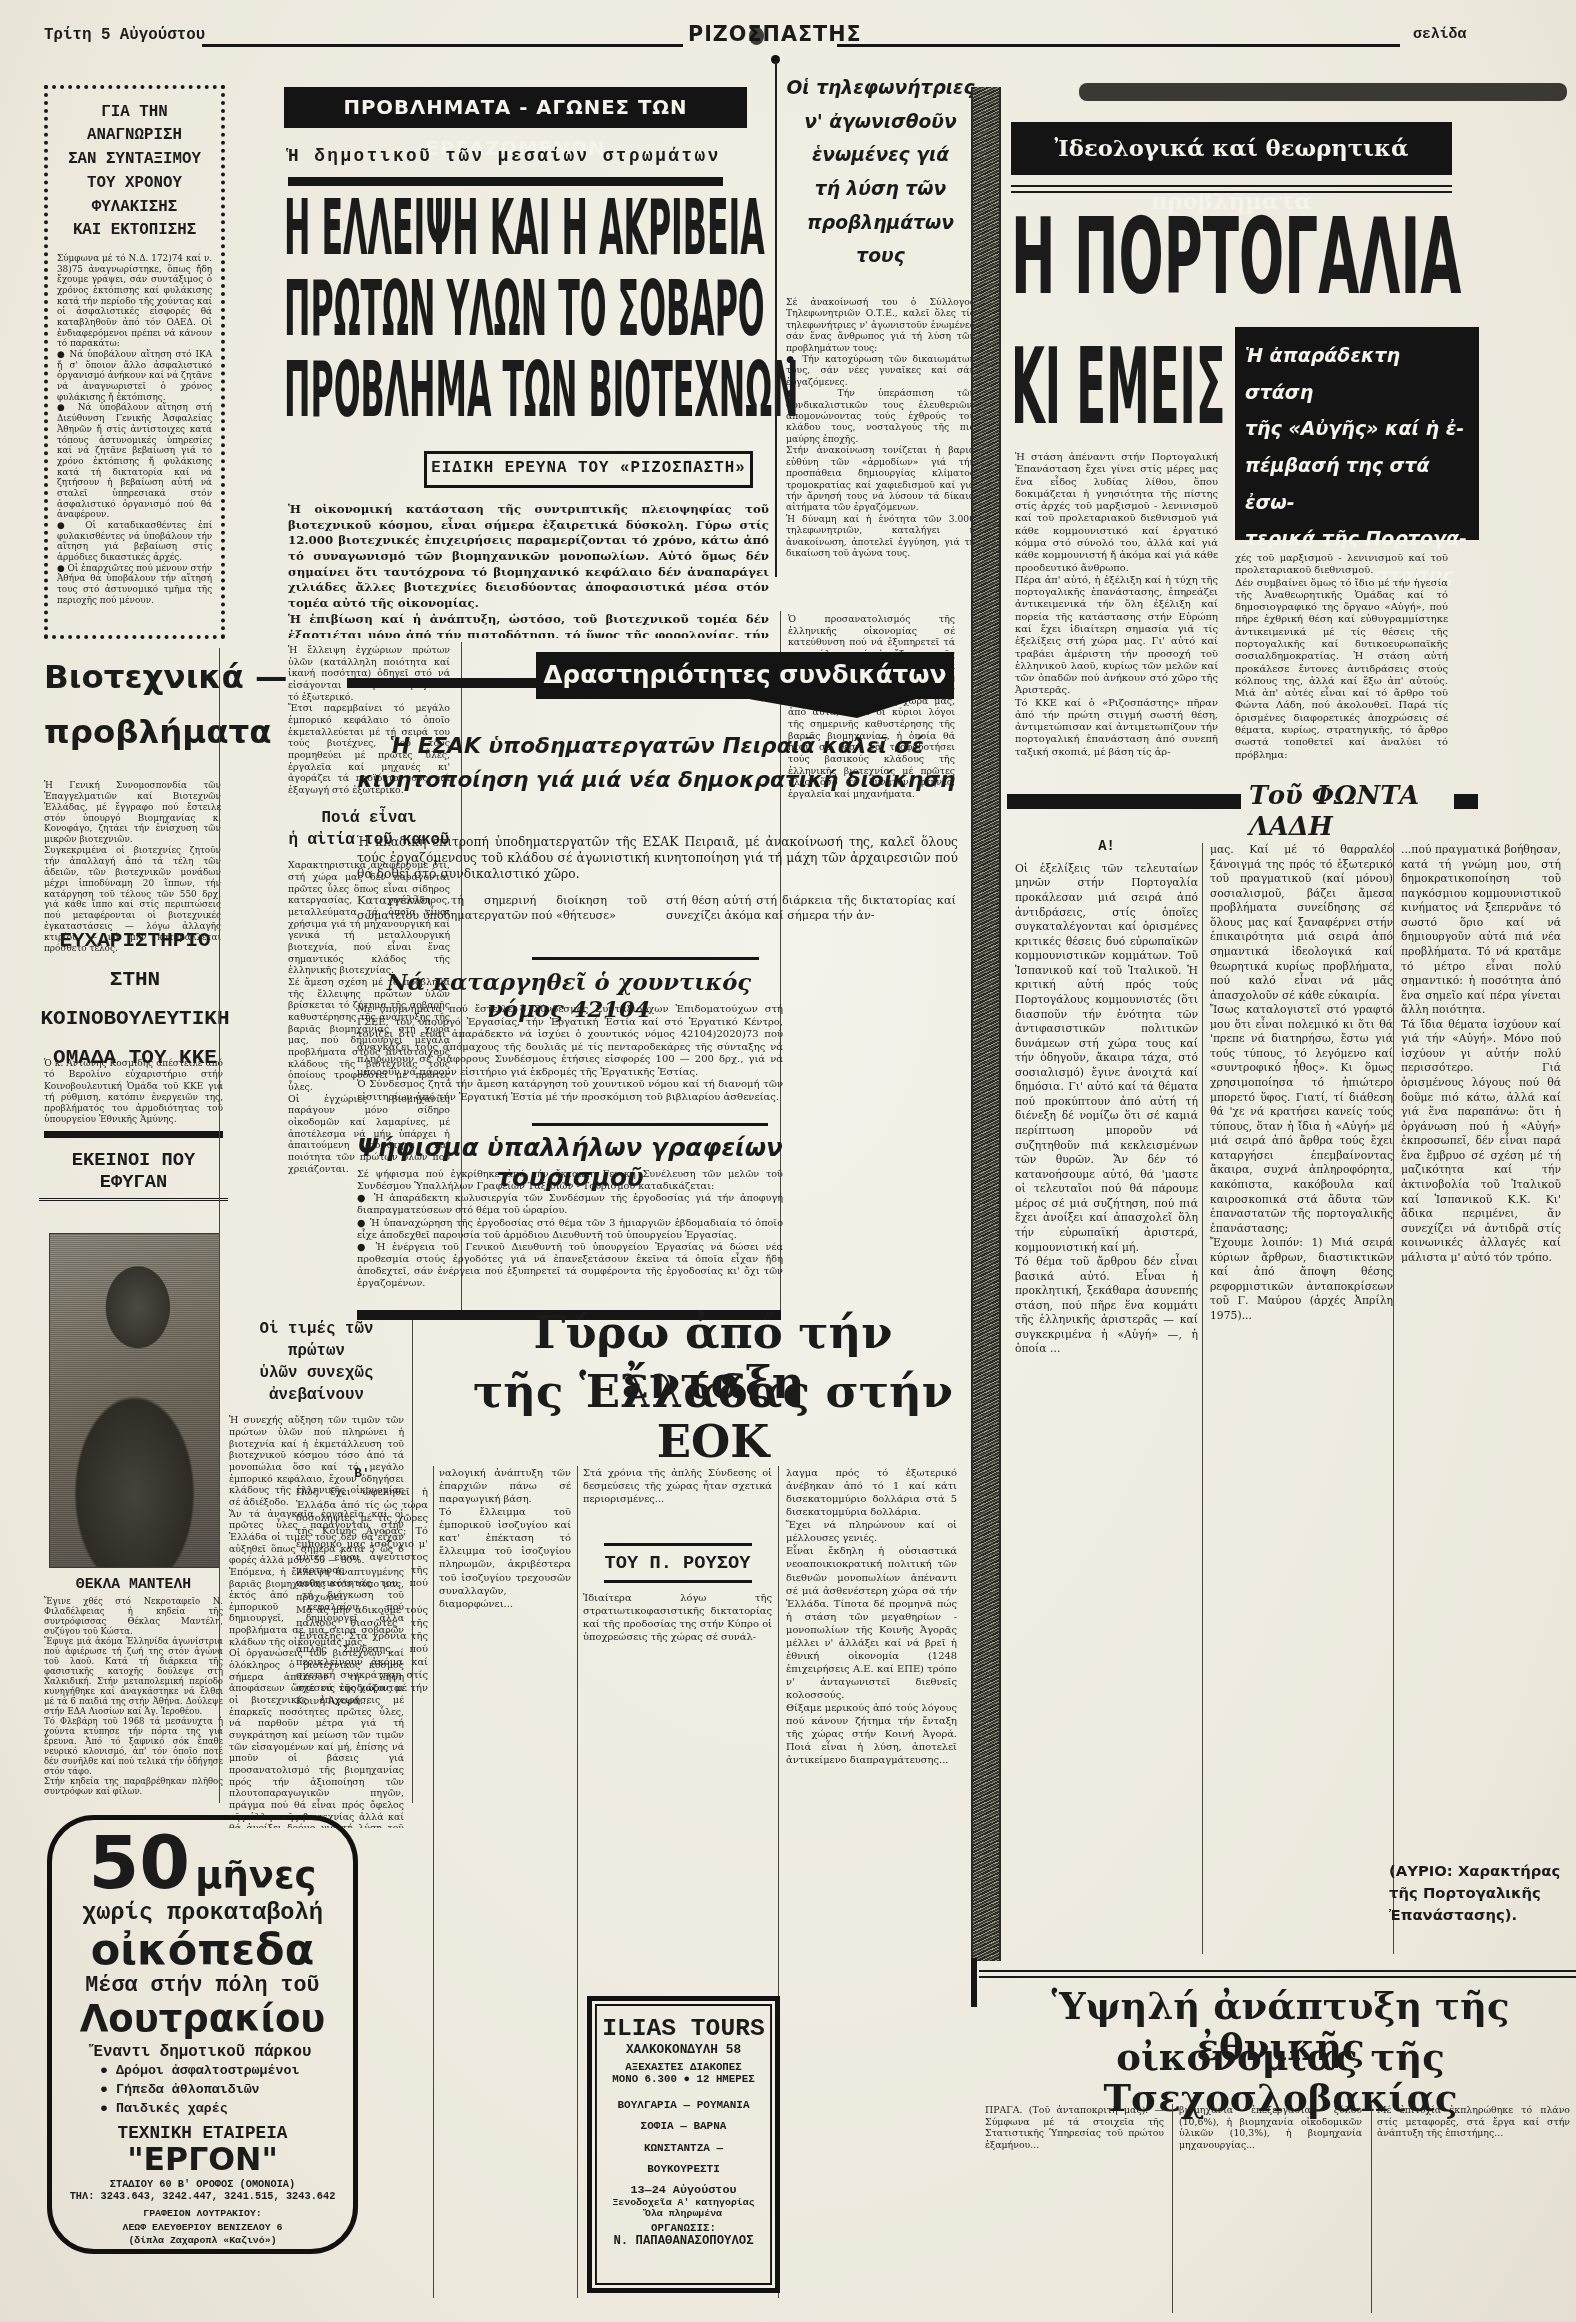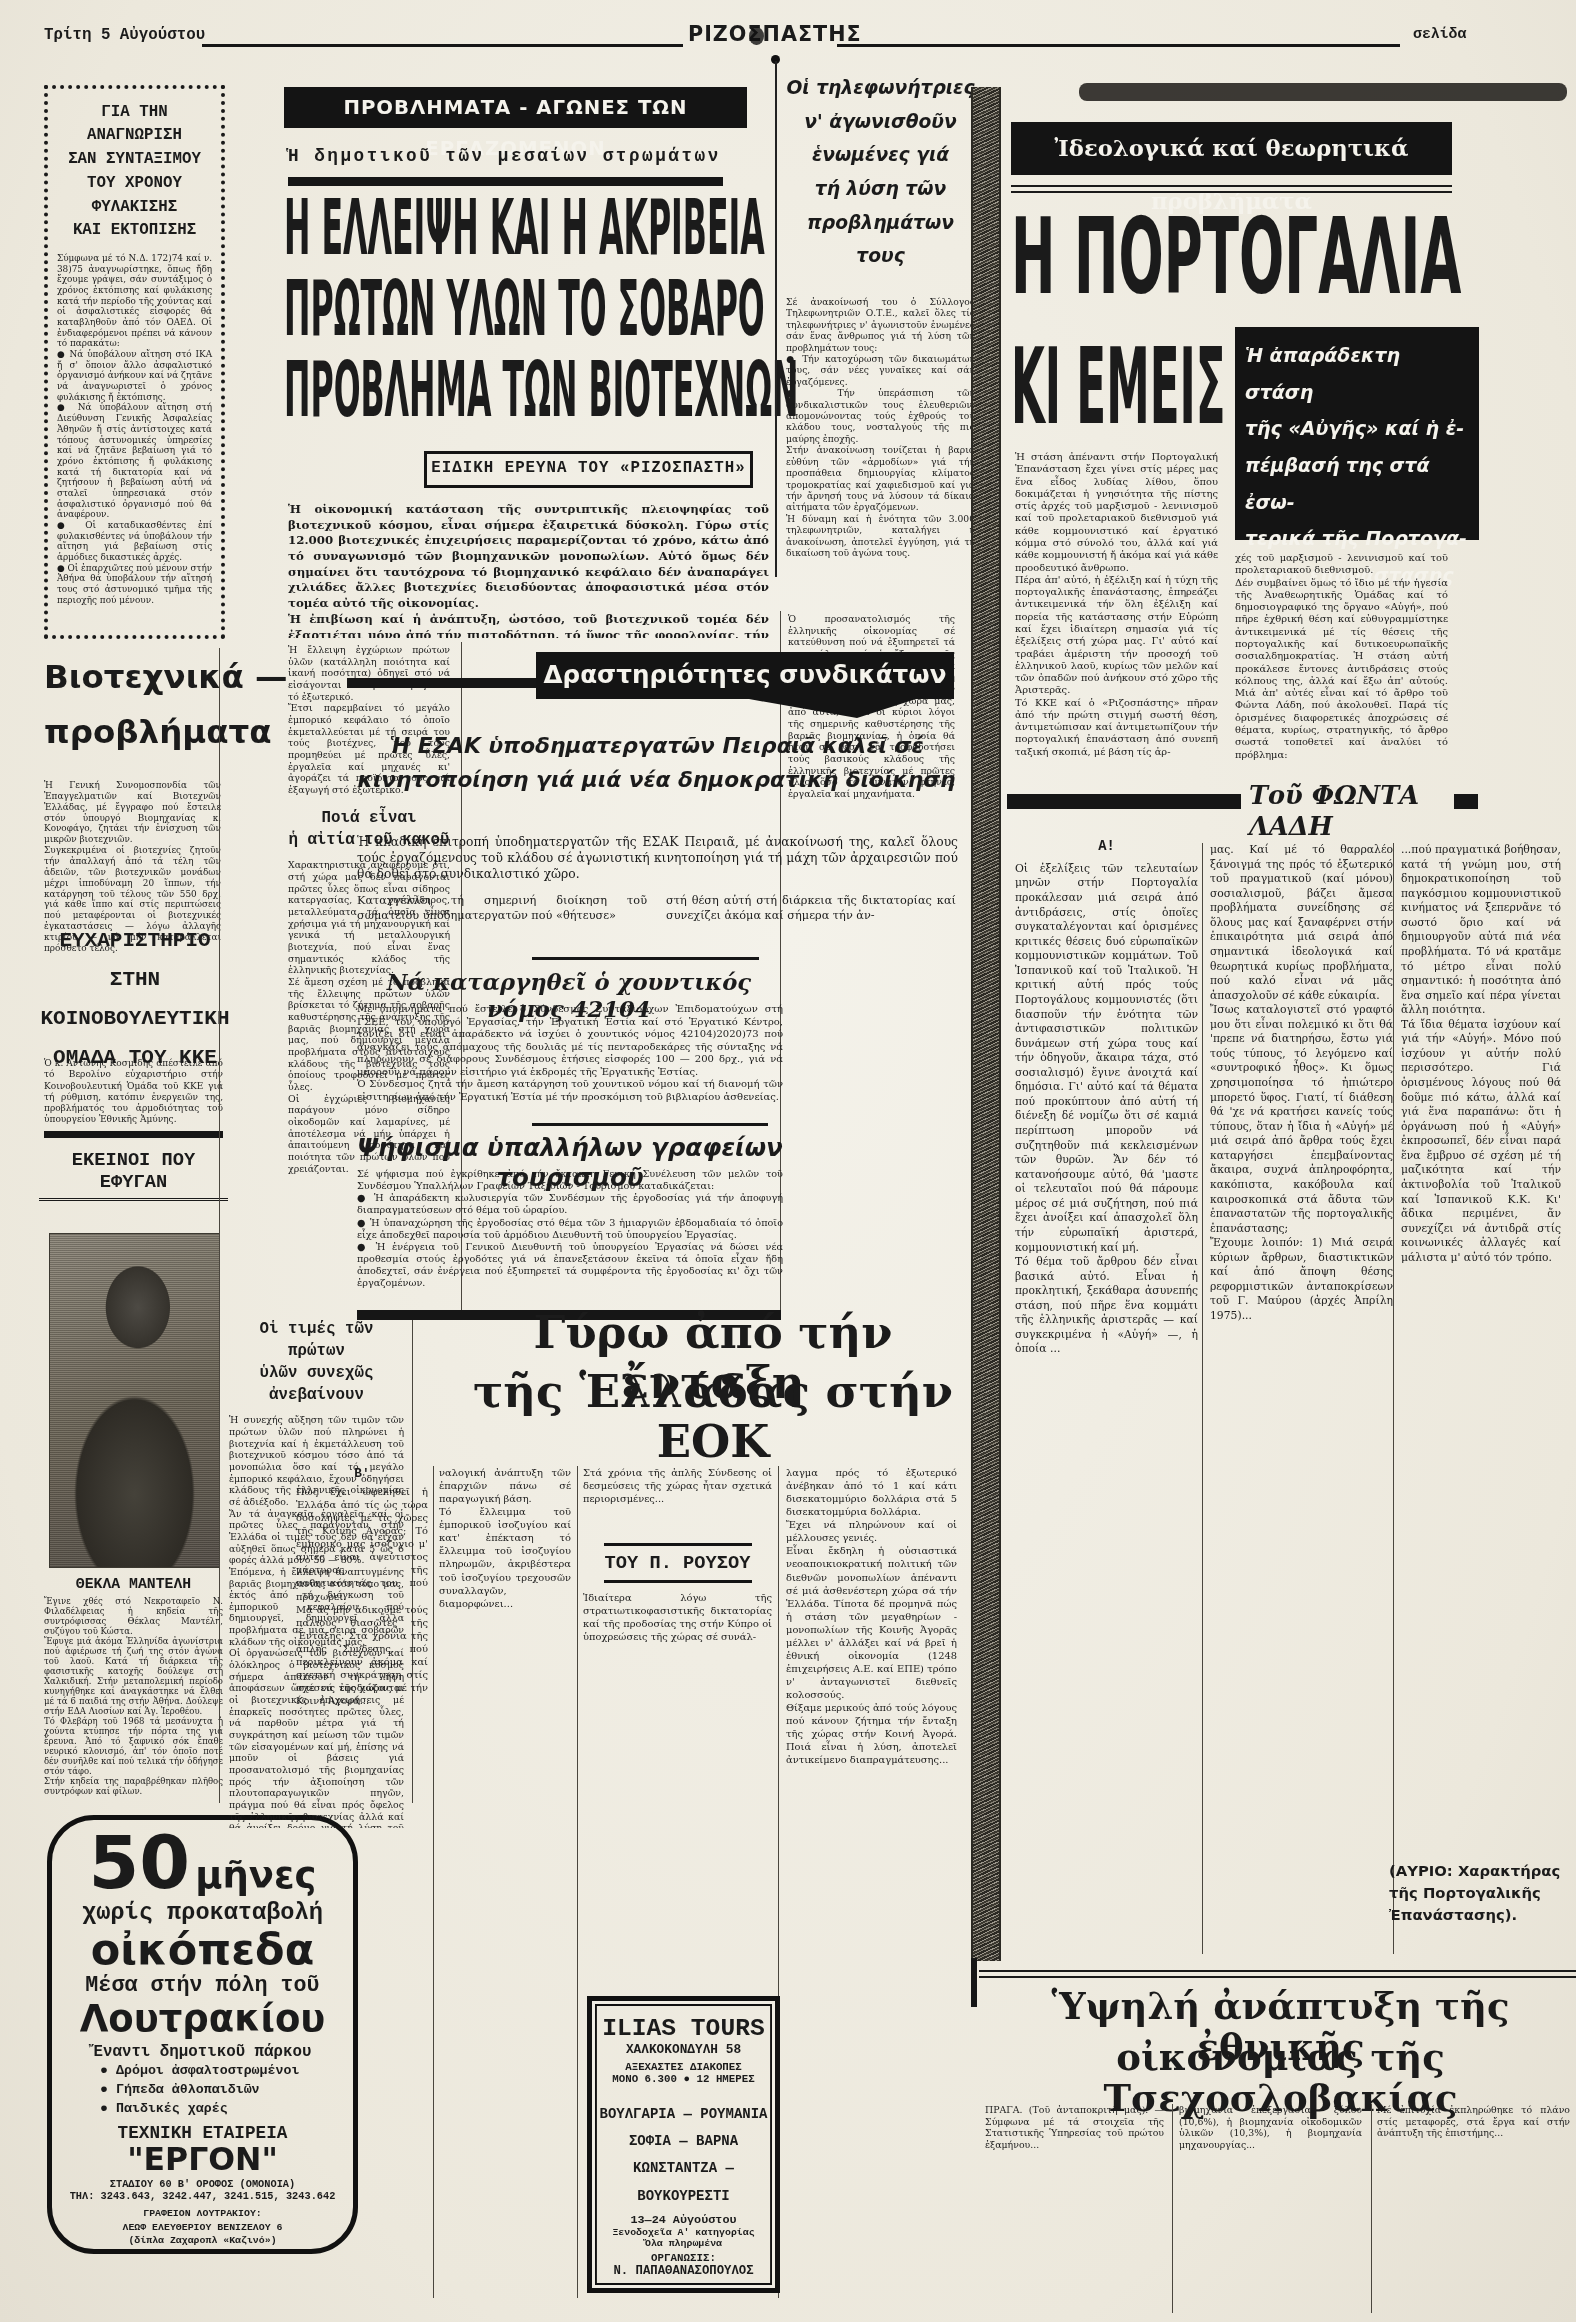--- a/index.html
+++ b/index.html
@@ -229,21 +229,21 @@
   <div class="abs j pre" style="left:786px;top:1466px;width:171px;height:827px;font:400 9.9px/1.32 'DejaVu Serif',serif;overflow:hidden">λαγμα πρός τό ἐξωτερικό ἀνέβηκαν ἀπό τό 1 καί κάτι δισεκατομμύριο δολλάρια στά 5 δισεκατομμύρια δολλάρια.
 Ἔχει νά πληρώνουν καί οἱ μέλλουσες γενιές.
 Εἶναι ἔκδηλη ἡ οὐσιαστικά νεοαποικιοκρατική πολιτική τῶν διεθνῶν μονοπωλίων ἀπέναντι σέ μιά ἀσθενέστερη χώρα σά τήν Ἑλλάδα. Τίποτα δέ προμηνᾶ πώς ἡ στάση τῶν μεγαθηρίων - μονοπωλίων τῆς Κοινῆς Ἀγορᾶς μέλλει ν' ἀλλάξει καί νά βρεῖ ἡ ἐθνική οἰκονομία (1248 ἐπιχειρήσεις Α.Ε. καί ΕΠΕ) τρόπο ν' ἀνταγωνιστεῖ διεθνεῖς κολοσσούς.
 Θίξαμε μερικούς ἀπό τούς λόγους πού κάνουν ζήτημα τήν ἔνταξη τῆς χώρας στήν Κοινή Ἀγορά. Ποιά εἶναι ἡ λύση, ἀποτελεῖ ἀντικείμενο διαπραγμάτευσης...</div>
 
   <div class="abs c" style="left:587px;top:1996px;width:193px;height:297px;border:5.9px solid #111;box-shadow:inset 0 0 0 3px #f0ede4, inset 0 0 0 4.9px #111;box-sizing:border-box;padding-top:13.8px;overflow:hidden">
     <div class="sansb" style="font-size:24.6px">ILIAS TOURS</div>
     <div class="sansb" style="font-size:12.8px">ΧΑΛΚΟΚΟΝΔΥΛΗ 58</div>
     <div class="sansb" style="font-size:10.8px;margin-top:3.9px">ΑΞΕΧΑΣΤΕΣ ΔΙΑΚΟΠΕΣ</div>
     <div class="sansb" style="font-size:10.8px">ΜΟΝΟ 6.300 ● 12 ΗΜΕΡΕΣ</div>
-    <div class="pre sansb" style="font-size:14px;line-height:1.95;margin-top:16px">ΒΟΥΛΓΑΡΙΑ — ΡΟΥΜΑΝΙΑ
+    <div class="pre sansb" style="font-size:11px;line-height:1.95;margin-top:10px">ΒΟΥΛΓΑΡΙΑ — ΡΟΥΜΑΝΙΑ
 ΣΟΦΙΑ — ΒΑΡΝΑ
 ΚΩΝΣΤΑΝΤΖΑ —
 ΒΟΥΚΟΥΡΕΣΤΙ</div>
     <div class="sansb" style="font-size:11.8px;margin-top:3px">13—24 Αὐγούστου</div>
     <div class="sansb" style="font-size:9.9px">Ξενοδοχεῖα Α' κατηγορίας</div>
     <div class="sansb" style="font-size:9.9px">Ὅλα πληρωμένα</div>
     <div class="sansb" style="font-size:10.8px;margin-top:3px">ΟΡΓΑΝΩΣΙΣ:</div>
     <div class="sansb" style="font-size:12.3px">Ν. ΠΑΠΑΘΑΝΑΣΟΠΟΥΛΟΣ</div>
 
   </div>

